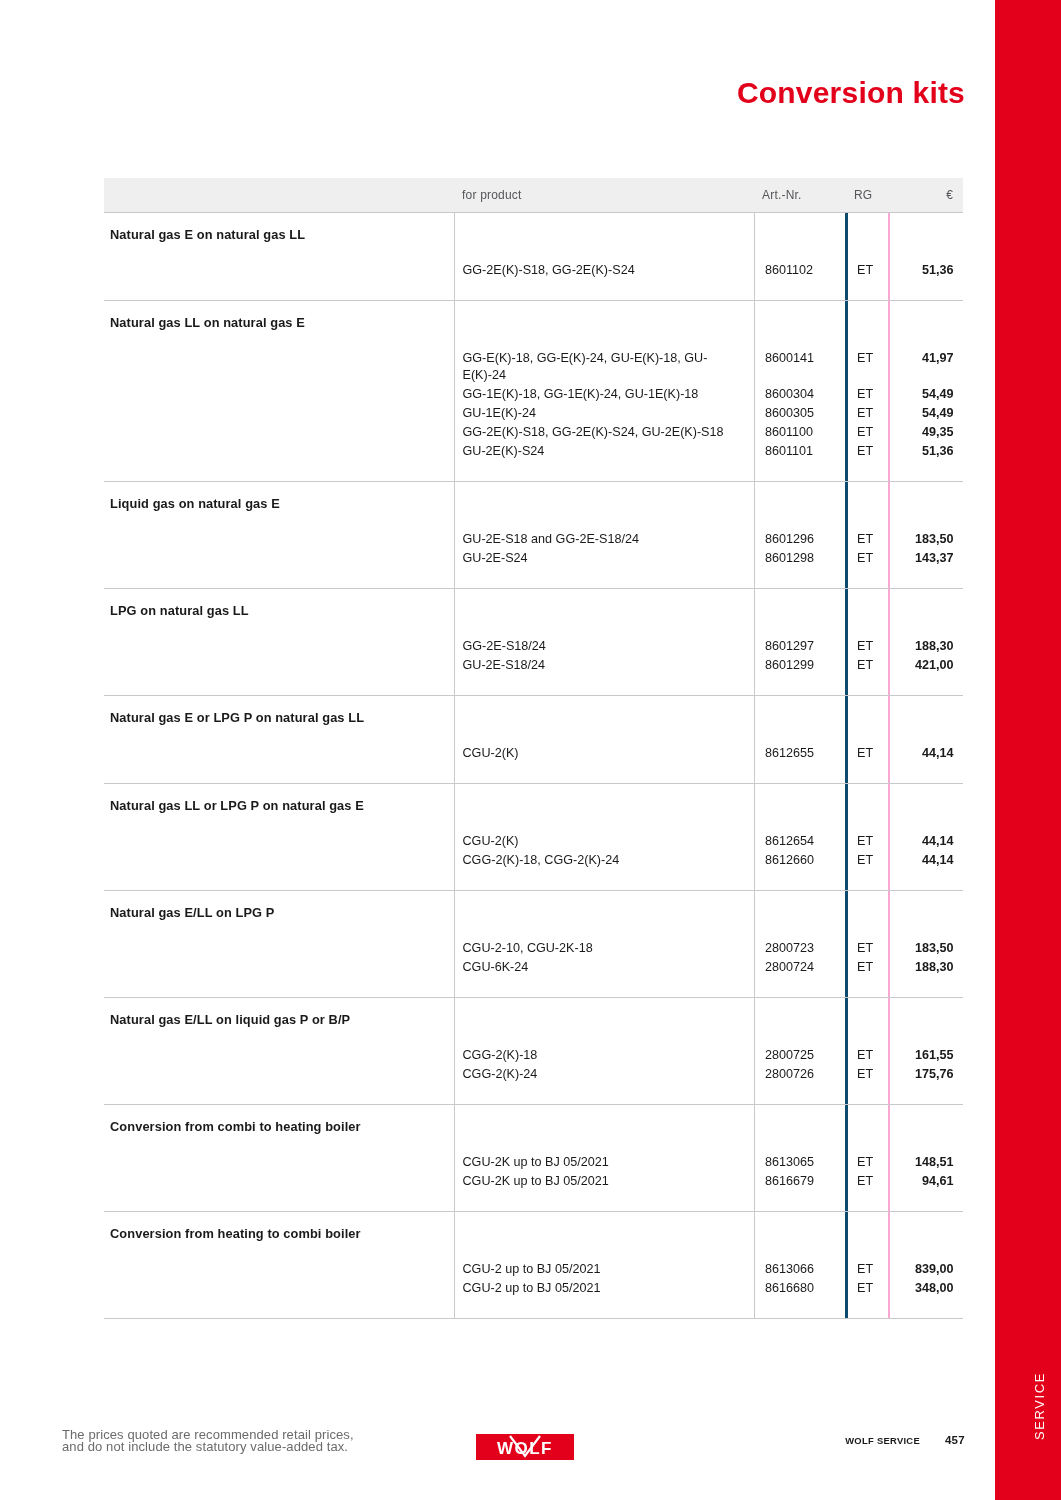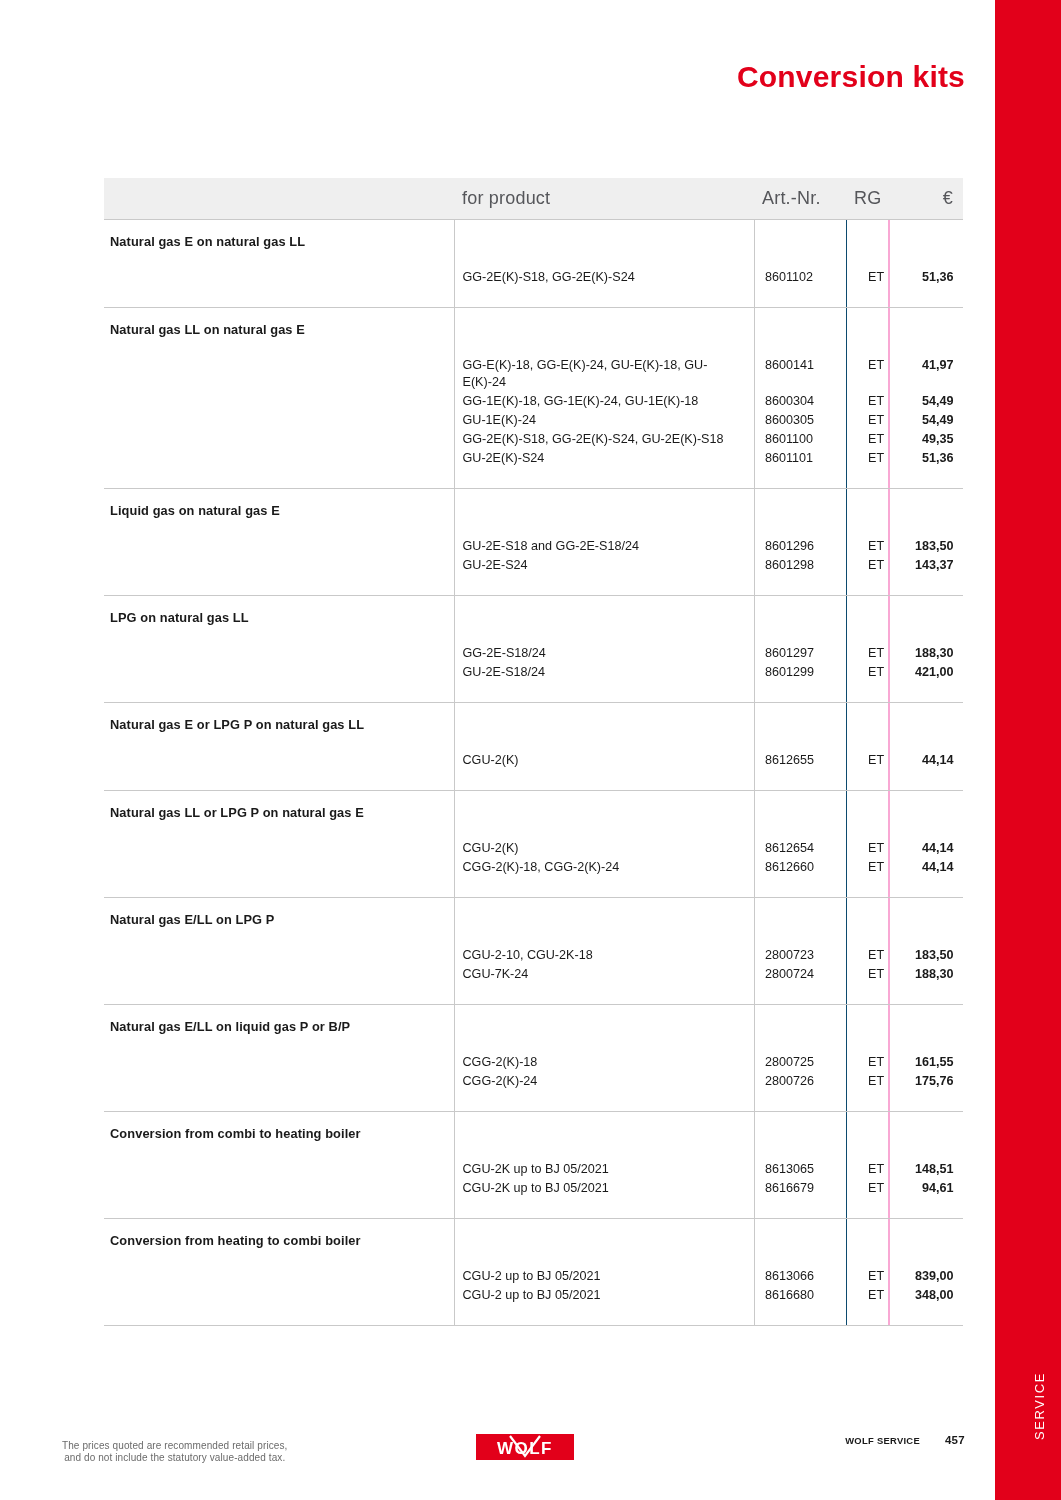--- a/index.html
+++ b/index.html
@@ -31,21 +31,21 @@
     letter-spacing: 1.6px;
     font-weight: 400;
     writing-mode: vertical-rl;
     transform: rotate(180deg);
     white-space: nowrap;
   }
 
   
   .page-title {
     position: absolute;
-    top: 60px;
+    top: 76px;
     right: 96px;
     font-size: 30px;
     font-weight: bold;
     color: #e2001a;
     letter-spacing: 0.2px;
   }
 
   
   .table-wrap {
     position: absolute;
@@ -60,21 +60,21 @@
   }
   table.pricelist col.c-group   { width: 350px; }
   table.pricelist col.c-product { width: 300px; }
   table.pricelist col.c-art     { width: 92px; }
   table.pricelist col.c-rg      { width: 42px; }
   table.pricelist col.c-price   { width: 75px; }
 
   thead th {
     background: #efefef;
     font-weight: normal;
-    font-size: 18px;
+    font-size: 12px;
     color: #55565a;
     text-align: left;
     padding: 10px 8px 10px 8px;
     height: 34px;
     vertical-align: middle;
     letter-spacing: 0.2px;
   }
   thead th.empty-head { background: #efefef; }
   thead th.price-head { text-align: right; padding-right: 10px; }
 
@@ -112,48 +112,47 @@
     line-height: 17px;
     vertical-align: top;
     color: #1a1a1a;
   }
   .inner-table td.art {
     border-left: 1px solid #c9c9c9;
     padding-left: 10px;
     white-space: nowrap;
   }
   .inner-table td.rg {
-    border-left: 1px solid #0c4a6e;
-    padding-left: 21px;
+    border-left: 3px solid #0c4a6e;
+    padding-left: 9px;
     margin-top: 44px;
   }
   .inner-table td.price {
     border-left: 2px solid #f9a8d4;
     text-align: right;
     font-weight: bold;
     padding-right: 10px;
     white-space: nowrap;
   }
   .spacer-top { height: 48px; }
   .spacer-bot { height: 20px; }
   .rule-bottom {
     border-top: 1px solid #c9c9c9;
     height: 0;
   }
 
   
   .footer-note {
     position: absolute;
     left: 62px;
-    bottom: 36px;
-    font-size: 10px;
+    bottom: 47px;
+    font-size: 13px;
     color: #6b6b6b;
     line-height: 12px;
     letter-spacing: 0.1px;
-    text-align: center;
   }
   .logo {
     position: absolute;
     left: 470px;
     bottom: 36px;
     width: 110px;
     height: 34px;
   }
   .logo .lw {
     position: absolute;
@@ -459,21 +458,21 @@
                   <td class="rg spacer-top"></td>
                   <td class="price spacer-top"></td>
                 </tr>
                 <tr>
                   <td class="product">CGU-2-10, CGU-2K-18</td>
                   <td class="art">2800723</td>
                   <td class="rg">ET</td>
                   <td class="price">183,50</td>
                 </tr>
                 <tr>
-                  <td class="product">CGU-7K-24</td>
+                  <td class="product">CGU-6K-24</td>
                   <td class="art">2800724</td>
                   <td class="rg">ET</td>
                   <td class="price">188,30</td>
                 </tr>
                 <tr>
                   <td class="spacer-bot"></td>
                   <td class="art spacer-bot"></td>
                   <td class="rg spacer-bot"></td>
                   <td class="price spacer-bot"></td>
                 </tr>

